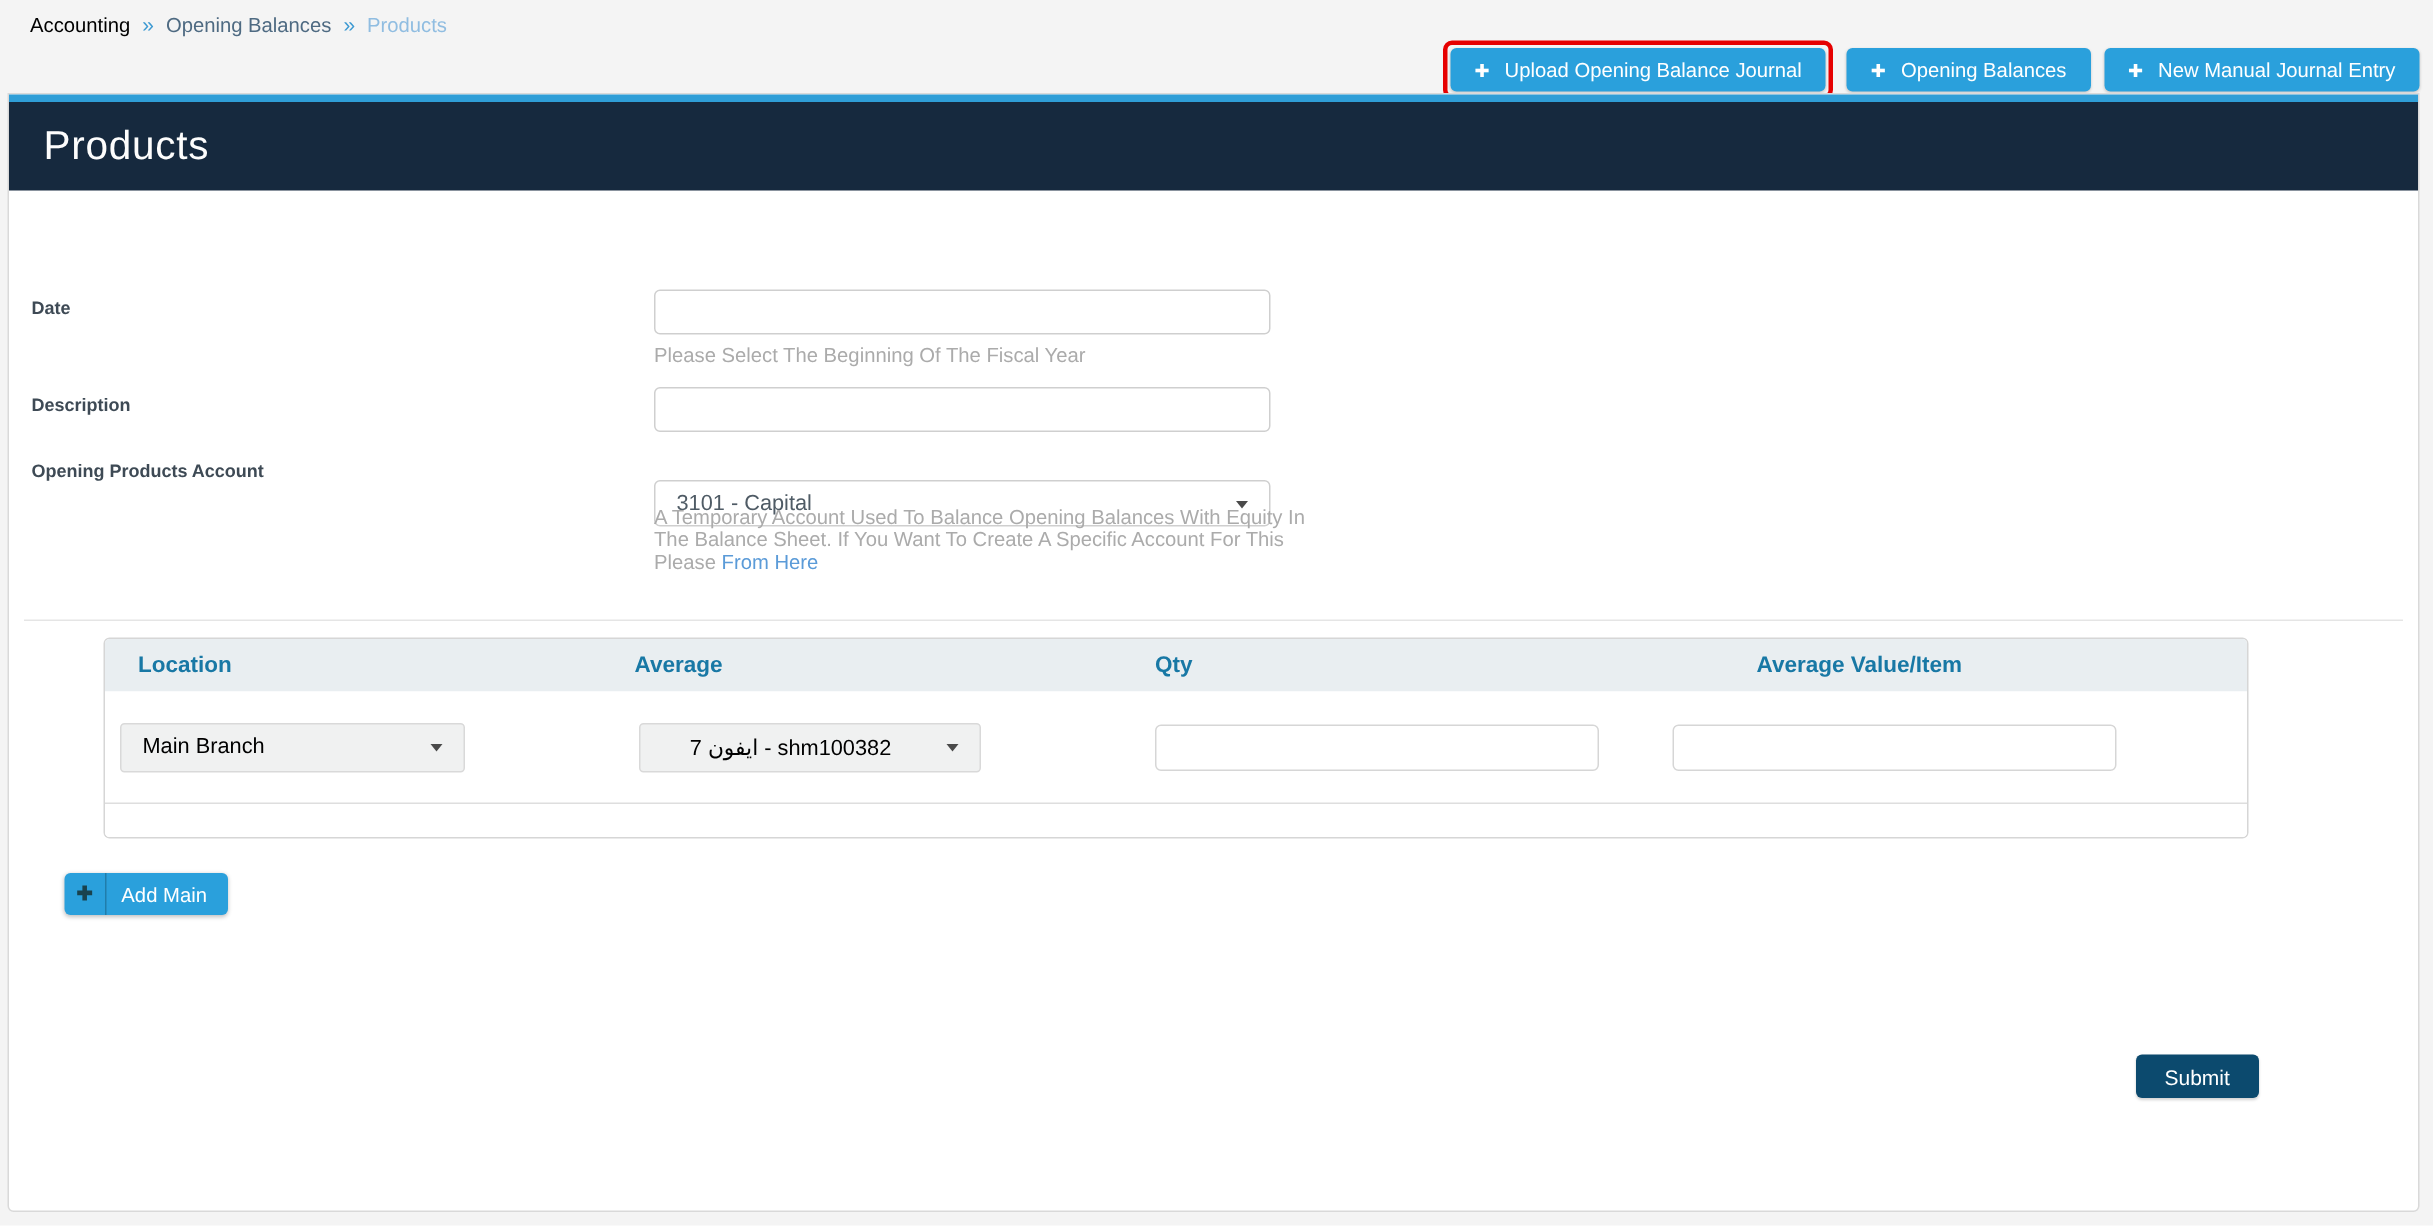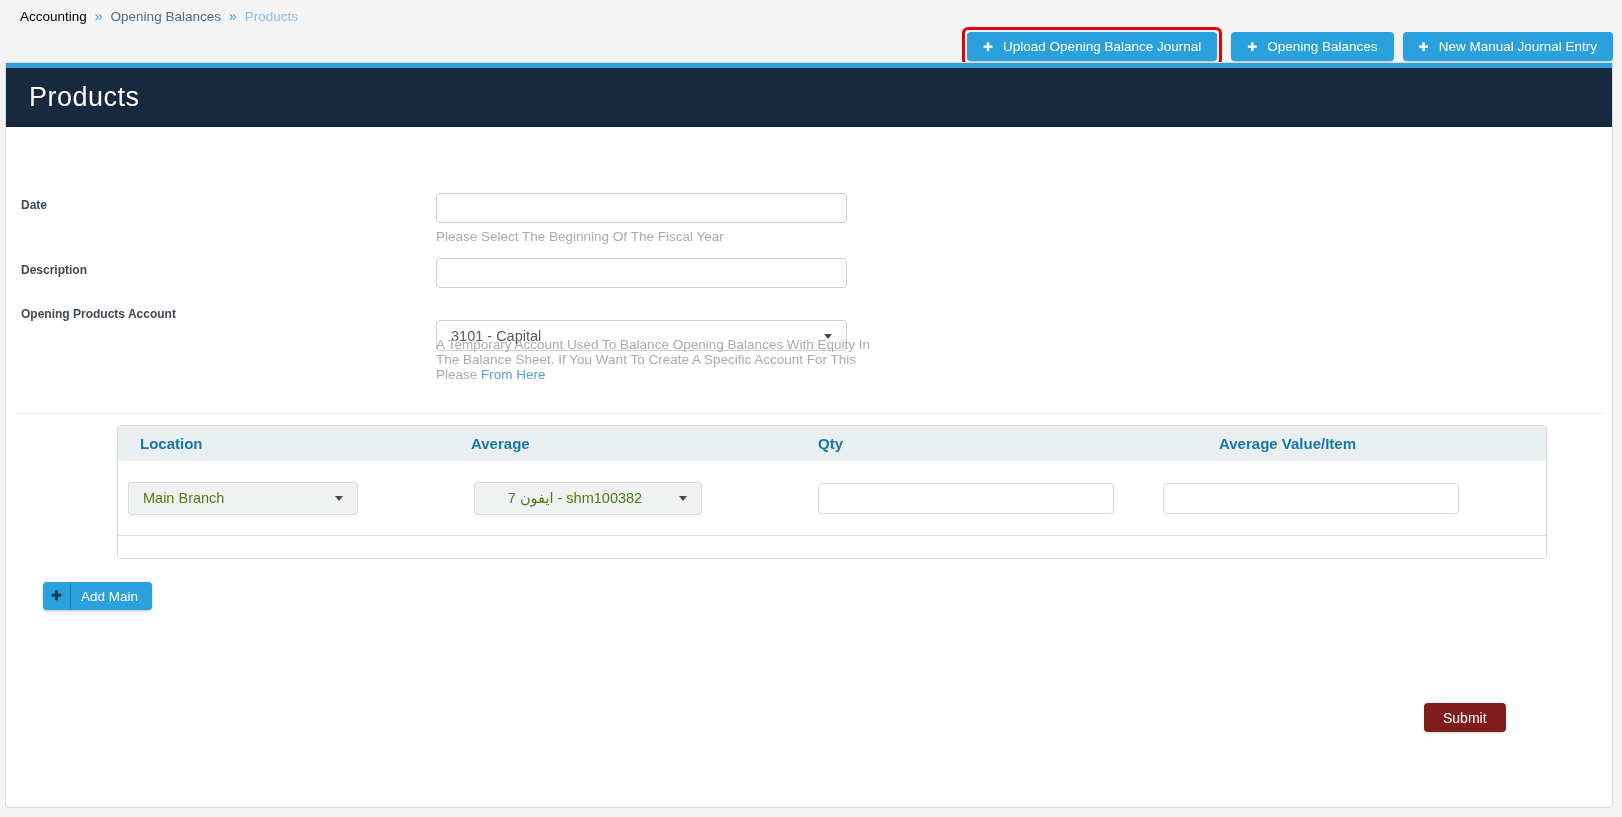--- a/index.html
+++ b/index.html
@@ -84,34 +84,33 @@
   .hint-oba { top: 274px; width: 458px; line-height: 15px; }
   .hint-link { color: #5b9bd8; cursor: pointer; }
 
   .divider { position: absolute; left: 10px; right: 10px; top: 350px; border-top: 1px solid #e5e5e5; }
 
   
   .items-table {
     position: absolute; left: 63px; top: 362px; width: 1430px;
     border: 1px solid #d6d6d6; border-radius: 4px; background: #fff;
     overflow: hidden;
-    margin-left: 48px;
   }
   .t-head { display: flex; height: 35px; background: #e9eef1; align-items: center; }
   .t-col  { font-size: 15px; font-weight: bold; color: #1878a5; padding-left: 22px; }
   .c1 { width: 331px; } .c2 { width: 347px; } .c3 { width: 349px; } .c4 { flex: 1; }
   .t-row { display: flex; height: 74px; align-items: center; background: #fff; }
   .cell { display: flex; align-items: center; }
   .cell.c1 { padding-left: 10px; } .cell.c2 { padding-left: 25px; }
   .cell.c3 { padding-left: 22px; } .cell.c4 { padding-left: 18px; }
   .row-select {
     position: relative; height: 33px;
     background: #f0f1f1; border: 1px solid #d9d9d9; border-radius: 3px;
     display: flex; align-items: center;
-    font-size: 14.5px; color: #4d7c0f; cursor: pointer;
+    font-size: 14.5px; color: #000000; cursor: pointer;
   }
   .sel-location { width: 230px; padding-left: 14px; }
   .sel-product  { width: 228px; justify-content: center; padding-right: 26px; }
   .cell-input {
     width: 296px; height: 31px;
     border: 1px solid #d6d6d6; border-radius: 4px; background: #fff;
     padding: 0 10px; font-size: 14px; color: #4f5b65;
     font-family: "Liberation Sans", sans-serif; outline: none;
   }
   .t-footer { height: 23px; border-top: 1px solid #dedede; background: #fff; }
@@ -127,21 +126,21 @@
   }
   .btn-add-more .plus-dark {
     color: rgba(20,35,30,0.75); font-size: 13px; font-weight: bold;
     padding: 0 8px; line-height: 28px;
     border-right: 1px solid rgba(0,0,0,0.22);
     margin-right: 10px;
   }
   .btn-submit {
     position: absolute; left: 1418px; top: 640px;
     height: 29px; padding: 0 19px;
-    background: #7f1d1d; color: #fff; border: none; border-radius: 4px;
+    background: #0c4a6e; color: #fff; border: none; border-radius: 4px;
     font-family: "Liberation Sans", sans-serif; font-size: 14px; cursor: pointer;
     box-shadow: 0 1px 2px rgba(0,0,0,0.18);
   }
 </style>
 </head>
 <body>
 
 <div class="breadcrumb">
   <span class="crumb">Accounting</span>
   <span class="crumb-sep">»</span>

